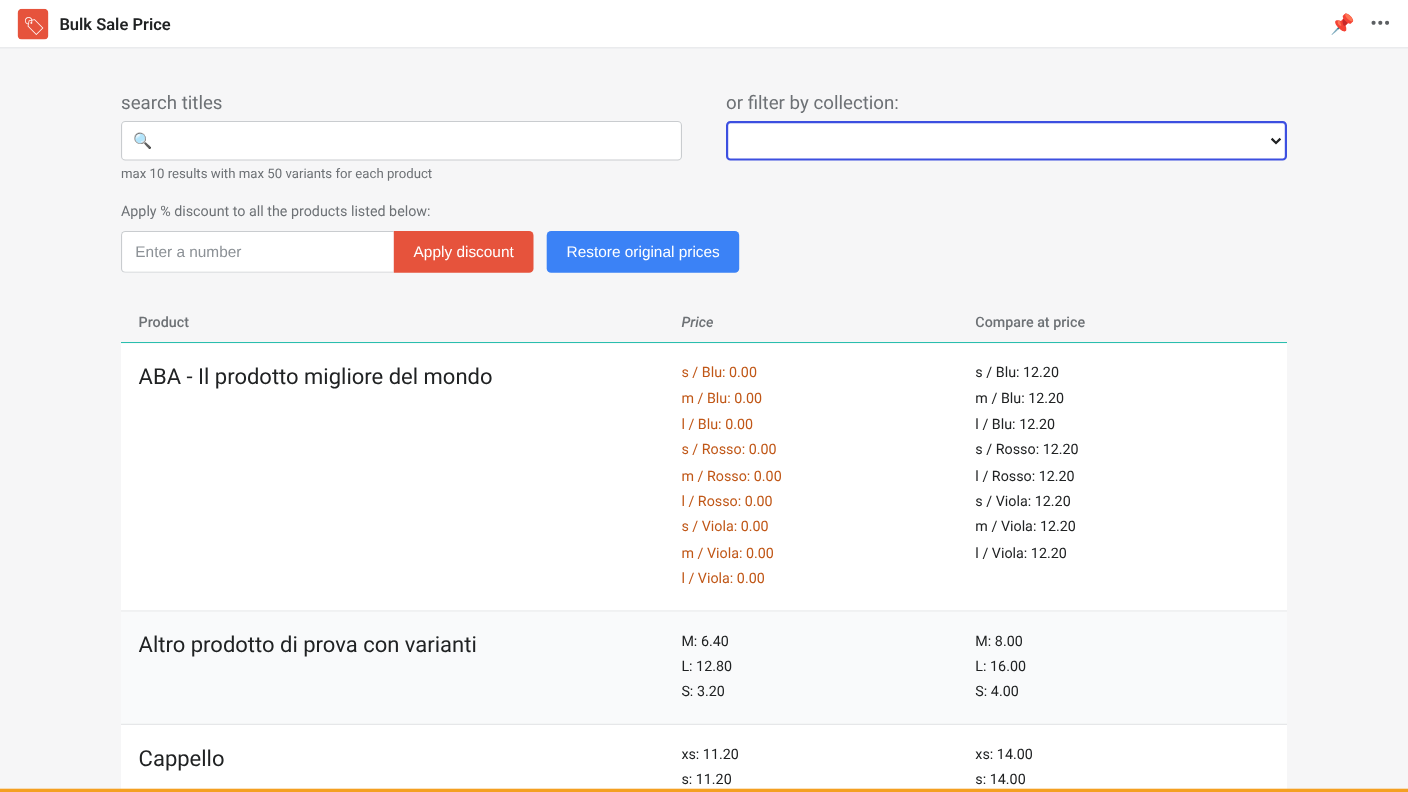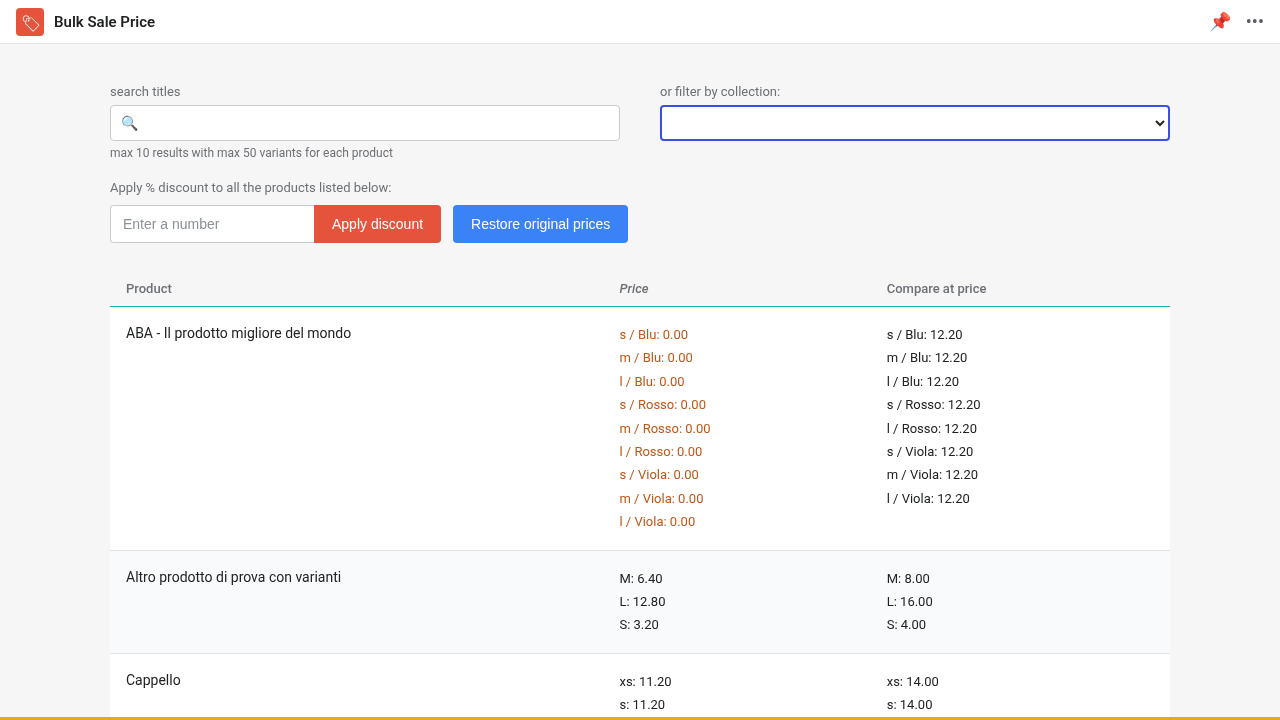--- a/index.html
+++ b/index.html
@@ -59,21 +59,21 @@
       align-items: flex-start;
       margin-bottom: 8px;
     }
     .search-col {
       flex: 1;
     }
     .filter-col {
       flex: 1;
     }
     .field-label {
-      font-size: 13px;
+      font-size: 17px;
       color: #6d7175;
       margin-bottom: 6px;
     }
     .search-input-wrapper {
       position: relative;
       display: flex;
       align-items: center;
       background: #fff;
       border: 1px solid #c9cccf;
       border-radius: 4px;
@@ -121,21 +121,21 @@
       margin-bottom: 10px;
       margin-top: 20px;
     }
     .discount-row {
       display: flex;
       align-items: center;
       gap: 0;
     }
     .discount-input {
       height: 38px;
-      width: 204px;
+      width: 248px;
       border: 1px solid #c9cccf;
       border-right: none;
       border-radius: 4px 0 0 4px;
       padding: 0 12px;
       font-size: 14px;
       color: #202223;
       background: #fff;
       outline: none;
     }
     .discount-input::placeholder {
@@ -196,21 +196,21 @@
       padding: 16px 16px;
       border-bottom: 1px solid #e1e3e5;
       background: #fff;
       align-items: flex-start;
     }
     .product-row:nth-child(even) {
       background: #f9fafb;
     }
     .product-name {
       flex: 0 0 48%;
-      font-size: 14px;
+      font-size: 20px;
       color: #202223;
       padding-top: 2px;
     }
     .price-list {
       flex: 0 0 26%;
     }
     .compare-list {
       flex: 0 0 26%;
     }
     .variant-line {

